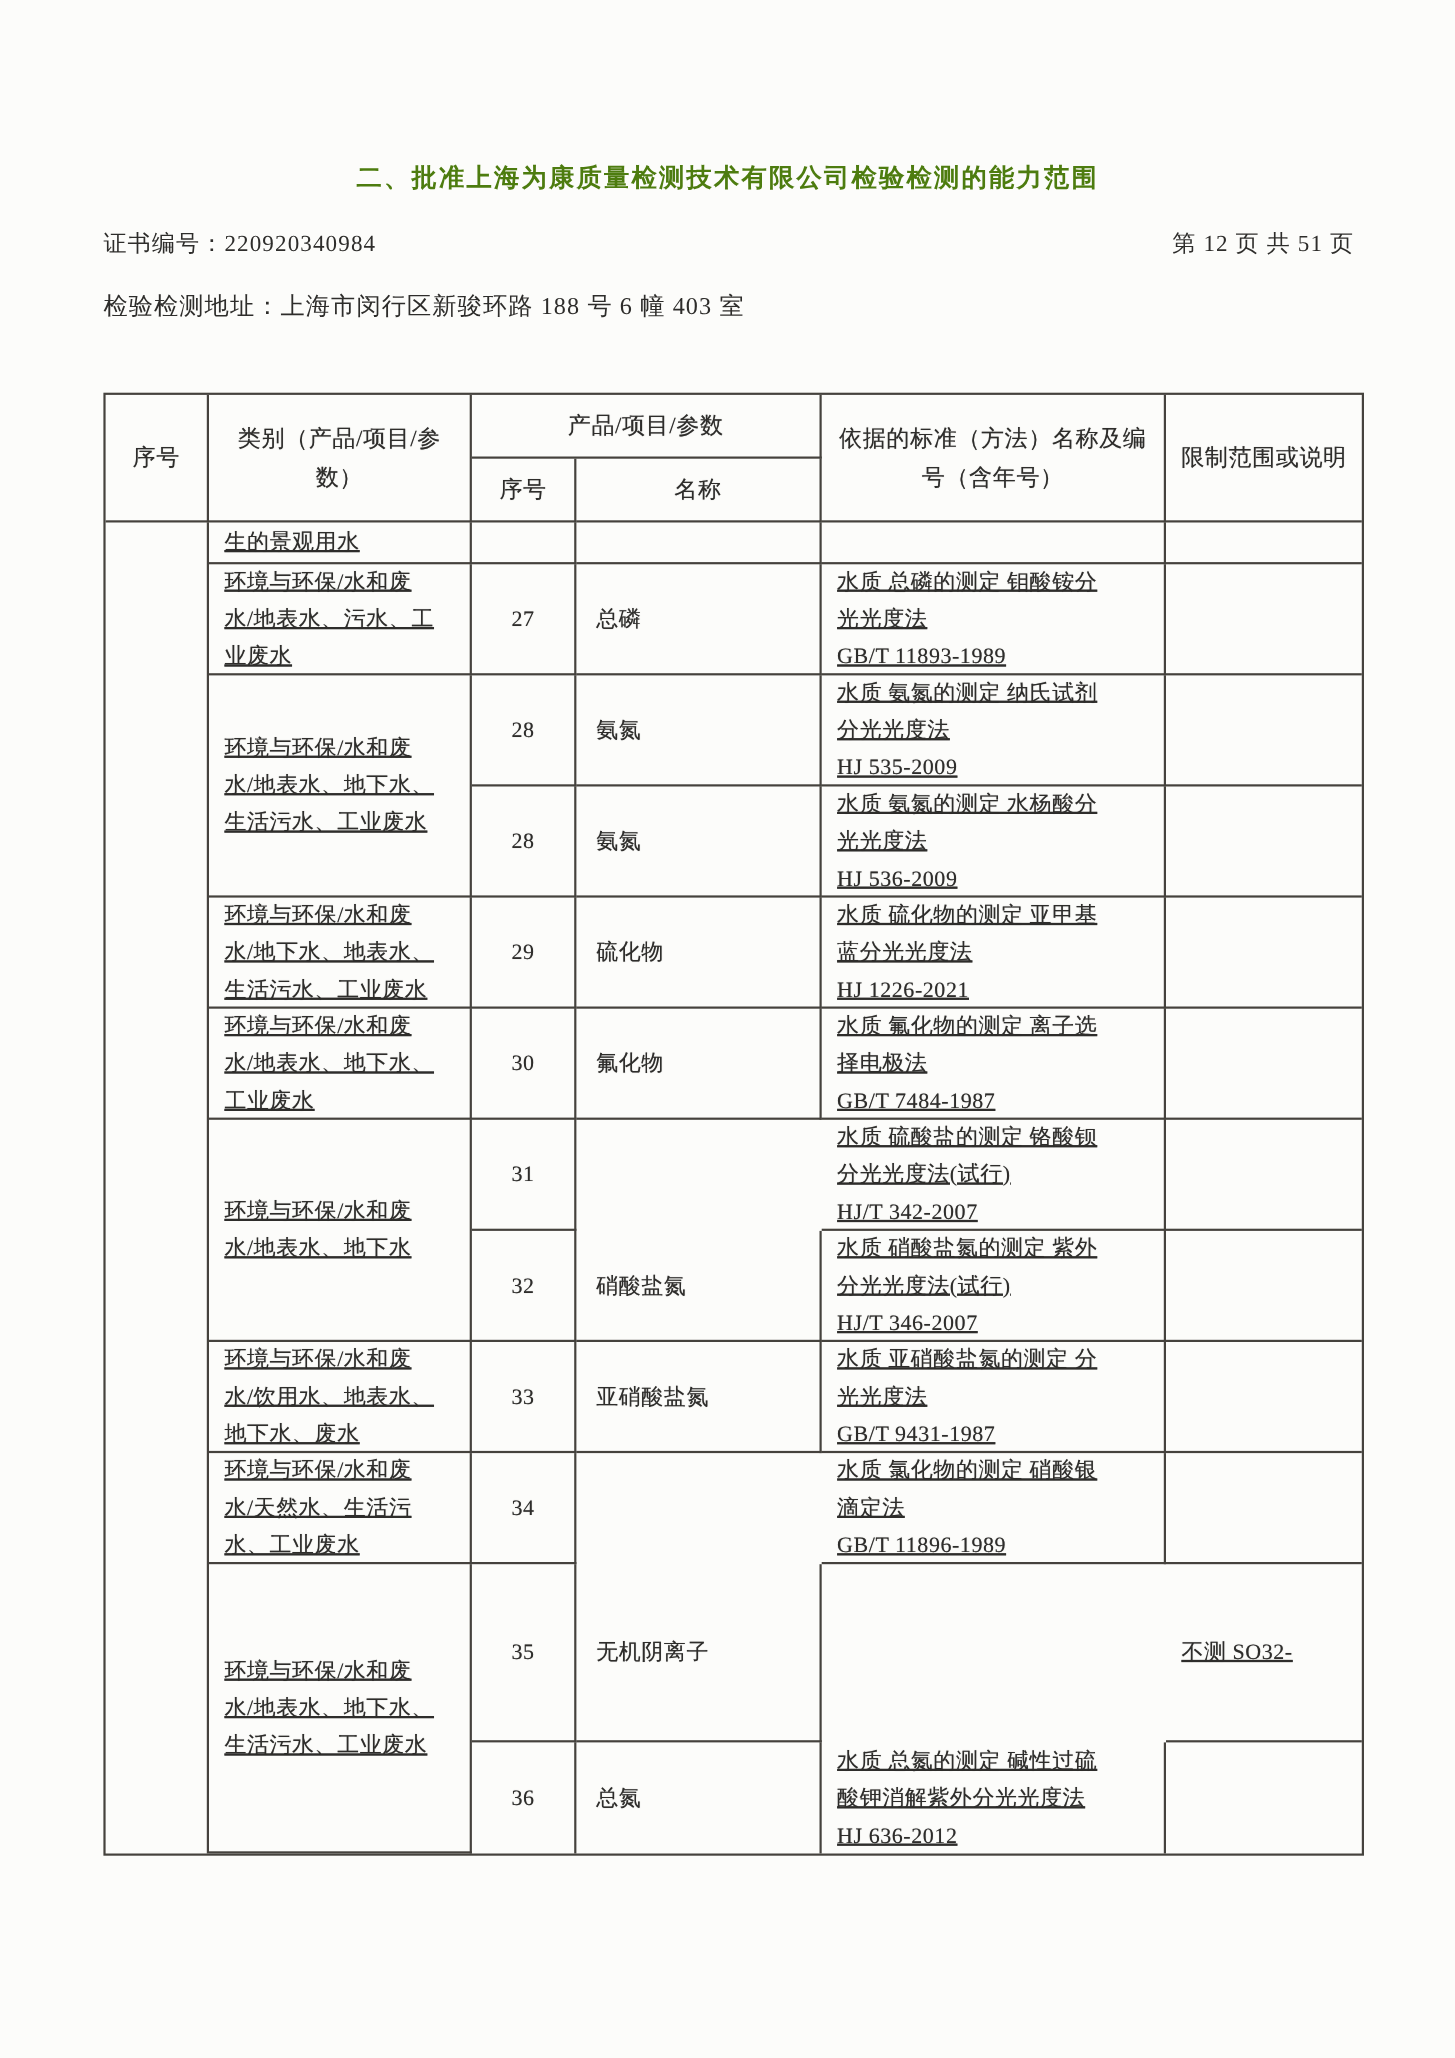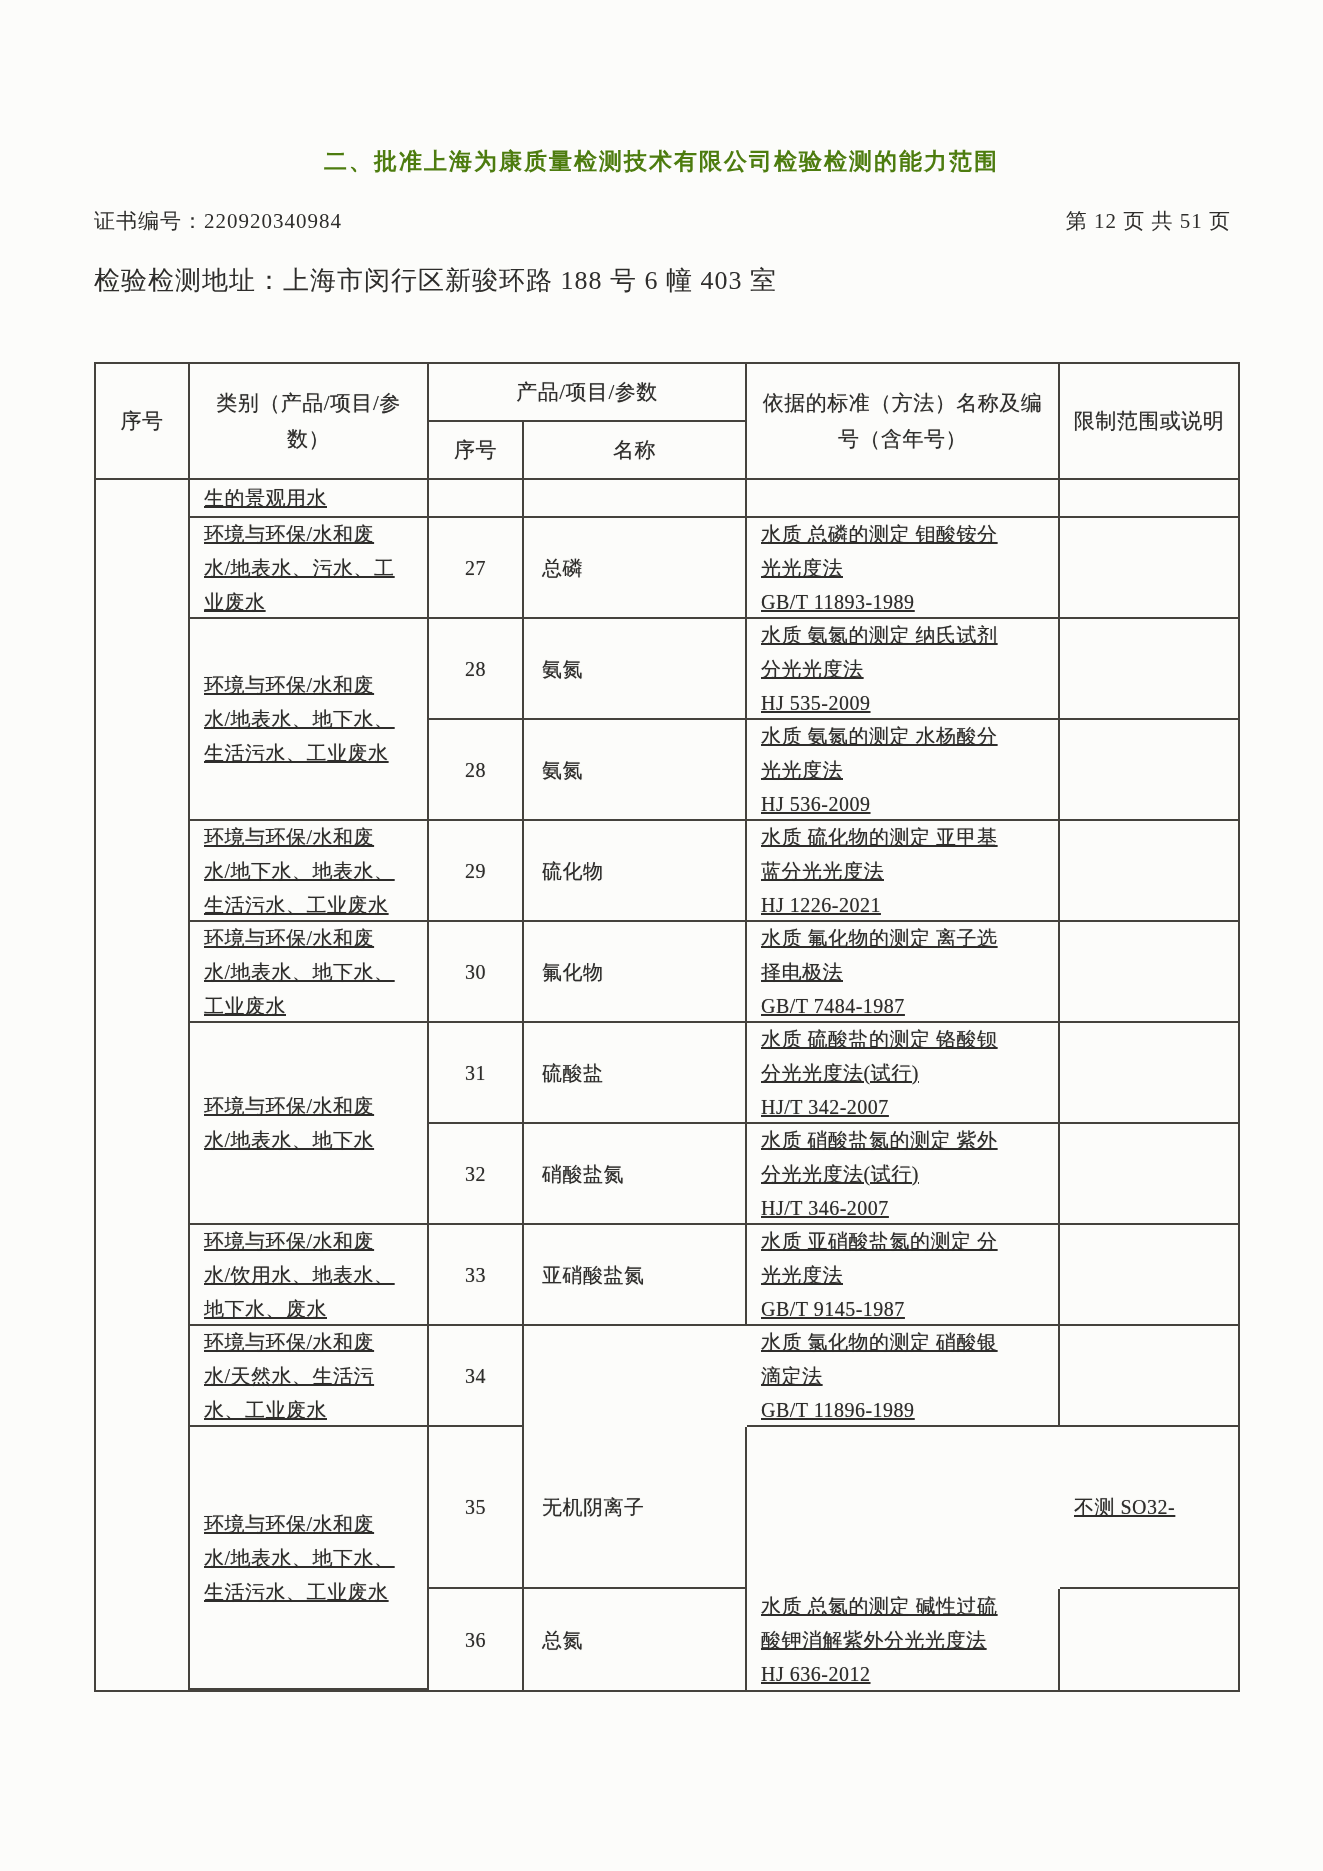--- a/index.html
+++ b/index.html
@@ -26,21 +26,21 @@
   .meta-row{
     display:flex;
     justify-content:space-between;
     align-items:baseline;
     margin:30px 92px 0 94px;
     font-size:21px;
     letter-spacing:1px;
   }
   .address-line{
     margin:28px 94px 0 94px;
-    font-size:26px;
+    font-size:22px;
     letter-spacing:1px;
   }
   .cap-table{
     display:grid;
     grid-template-columns:94px 239px 95px 223px 313px 178px;
     grid-template-rows:58px 58px 38px repeat(9,101px) 162px 101px;
     margin:64px 0 0 94px;
     width:1142px;
     border:2px solid #45423d;
     box-sizing:content-box;
@@ -143,41 +143,40 @@
     <div class="c ctr" style="grid-area:8/3/9/4">30</div>
     <div class="c nm" style="grid-area:8/4/9/5">氟化物</div>
     <div class="c lft" style="grid-area:8/5/9/6">水质 氟化物的测定 离子选
 择电极法
 GB/T 7484-1987</div>
     <div class="c lft er" style="grid-area:8/6/9/7"></div>
 
     <div class="c lft" style="grid-area:9/2/11/3">环境与环保/水和废
 水/地表水、地下水</div>
     <div class="c ctr" style="grid-area:9/3/10/4">31</div>
-    <div class="c nm" style="grid-area:9/4/10/5">硫酸盐</div>
     <div class="c lft" style="grid-area:9/5/10/6">水质 硫酸盐的测定 铬酸钡
 分光光度法(试行)
 HJ/T 342-2007</div>
     <div class="c lft er" style="grid-area:9/6/10/7"></div>
 
     <div class="c ctr" style="grid-area:10/3/11/4">32</div>
     <div class="c nm" style="grid-area:10/4/11/5">硝酸盐氮</div>
     <div class="c lft" style="grid-area:10/5/11/6">水质 硝酸盐氮的测定 紫外
 分光光度法(试行)
 HJ/T 346-2007</div>
     <div class="c lft er" style="grid-area:10/6/11/7"></div>
 
     <div class="c lft" style="grid-area:11/2/12/3">环境与环保/水和废
 水/饮用水、地表水、
 地下水、废水</div>
     <div class="c ctr" style="grid-area:11/3/12/4">33</div>
     <div class="c nm" style="grid-area:11/4/12/5">亚硝酸盐氮</div>
     <div class="c lft" style="grid-area:11/5/12/6">水质 亚硝酸盐氮的测定 分
 光光度法
-GB/T 9145-1987</div>
+GB/T 9431-1987</div>
     <div class="c lft er" style="grid-area:11/6/12/7"></div>
 
     <div class="c lft" style="grid-area:12/2/13/3">环境与环保/水和废
 水/天然水、生活污
 水、工业废水</div>
     <div class="c ctr" style="grid-area:12/3/13/4">34</div>
     <div class="c lft" style="grid-area:12/5/13/6">水质 氯化物的测定 硝酸银
 滴定法
 GB/T 11896-1989</div>
     <div class="c lft er" style="grid-area:12/6/13/7"></div>

